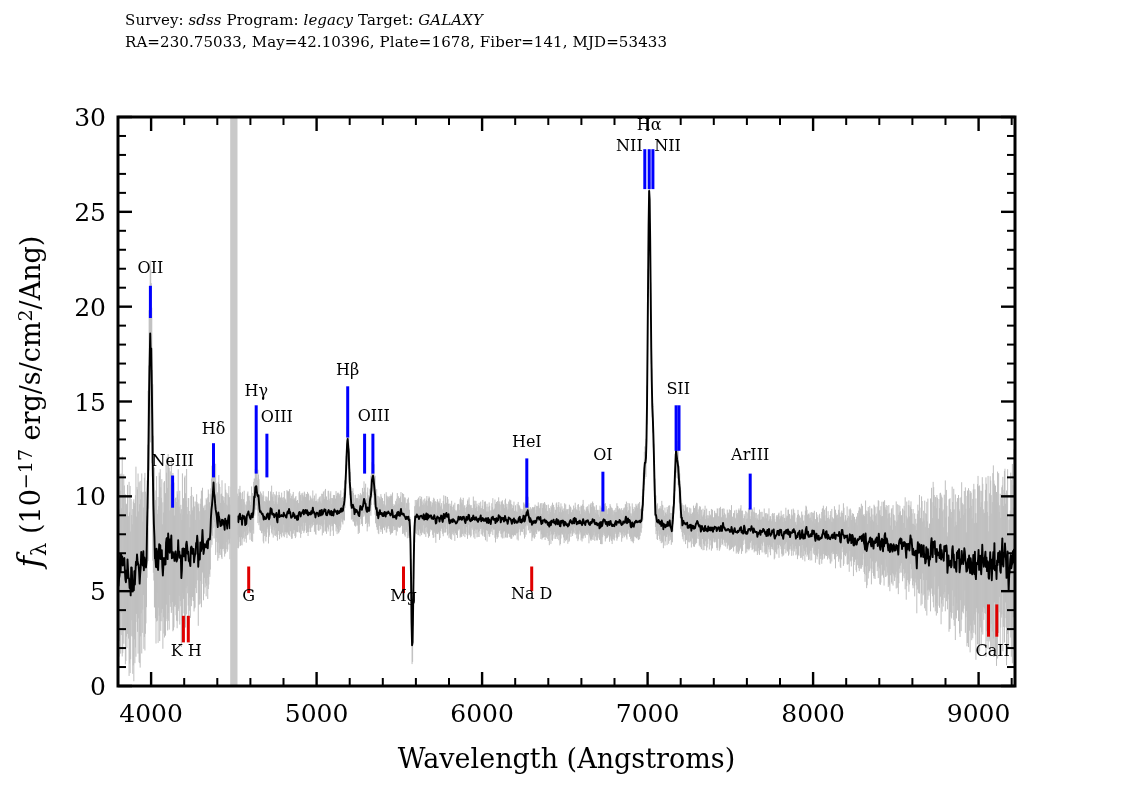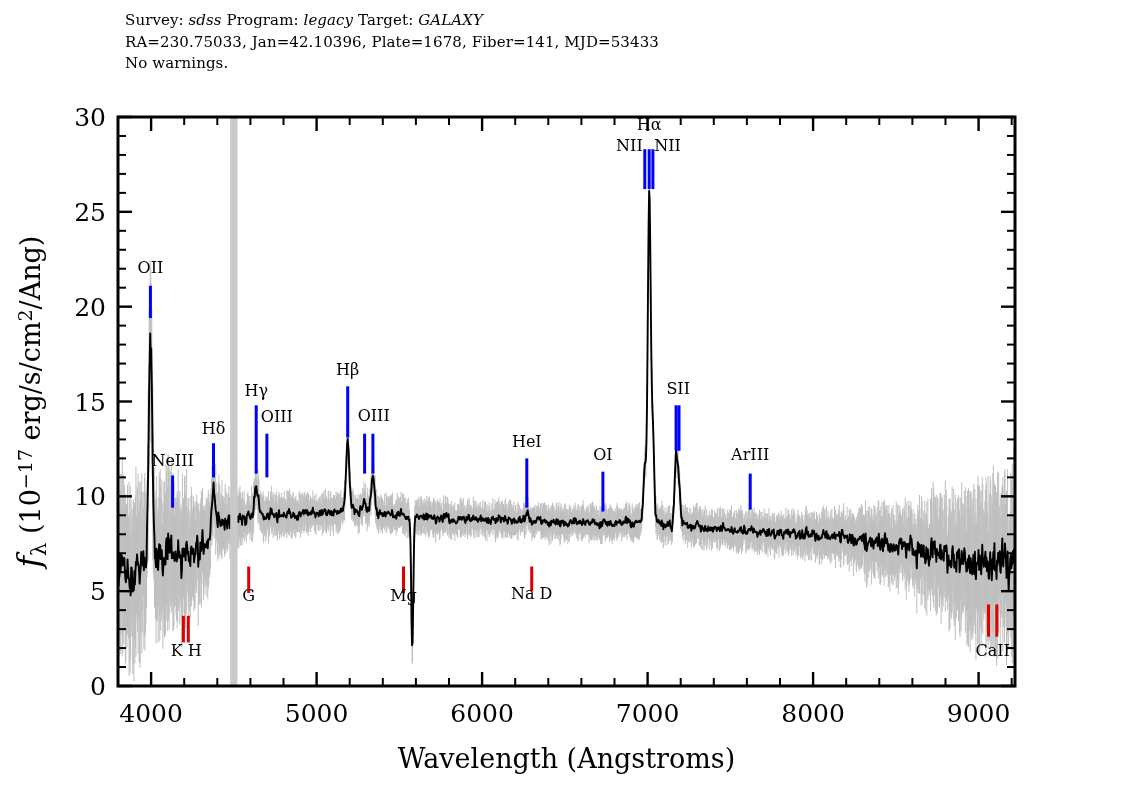--- a/index.html
+++ b/index.html
@@ -33,22 +33,21 @@
   .emtick{stroke:#0000ff;stroke-width:3;}
   .abstick{stroke:#e00000;stroke-width:3;}
 </style>
 </head>
 <body>
 
 <div id="root">
 
   <div id="header">
     <div class="ln" id="hl1"><span>Survey: </span><span class="it">sdss</span><span> Program: </span><span class="it">legacy</span><span> Target: </span><span class="it">GALAXY</span></div>
-    <div class="ln">RA=230.75033, Jan=42.10396, Plate=1678, Fiber=141, MJD=53433</div>
-    <div class="ln">No warnings.</div>
+    <div class="ln">RA=230.75033, May=42.10396, Plate=1678, Fiber=141, MJD=53433</div>
   </div>
 
   <div id="fig">
     <svg id="svg" width="1134" height="810" viewBox="0 0 1134 810">
         <g>
           <line x1="118.00" y1="489.91" x2="118.00" y2="659.55" class="err"></line>
           <line x1="118.53" y1="511.65" x2="118.53" y2="659.55" class="err"></line>
           <line x1="119.06" y1="499.94" x2="119.06" y2="656.63" class="err"></line>
           <line x1="119.58" y1="509.58" x2="119.58" y2="640.89" class="err"></line>
           <line x1="120.11" y1="474.14" x2="120.11" y2="633.87" class="err"></line>

